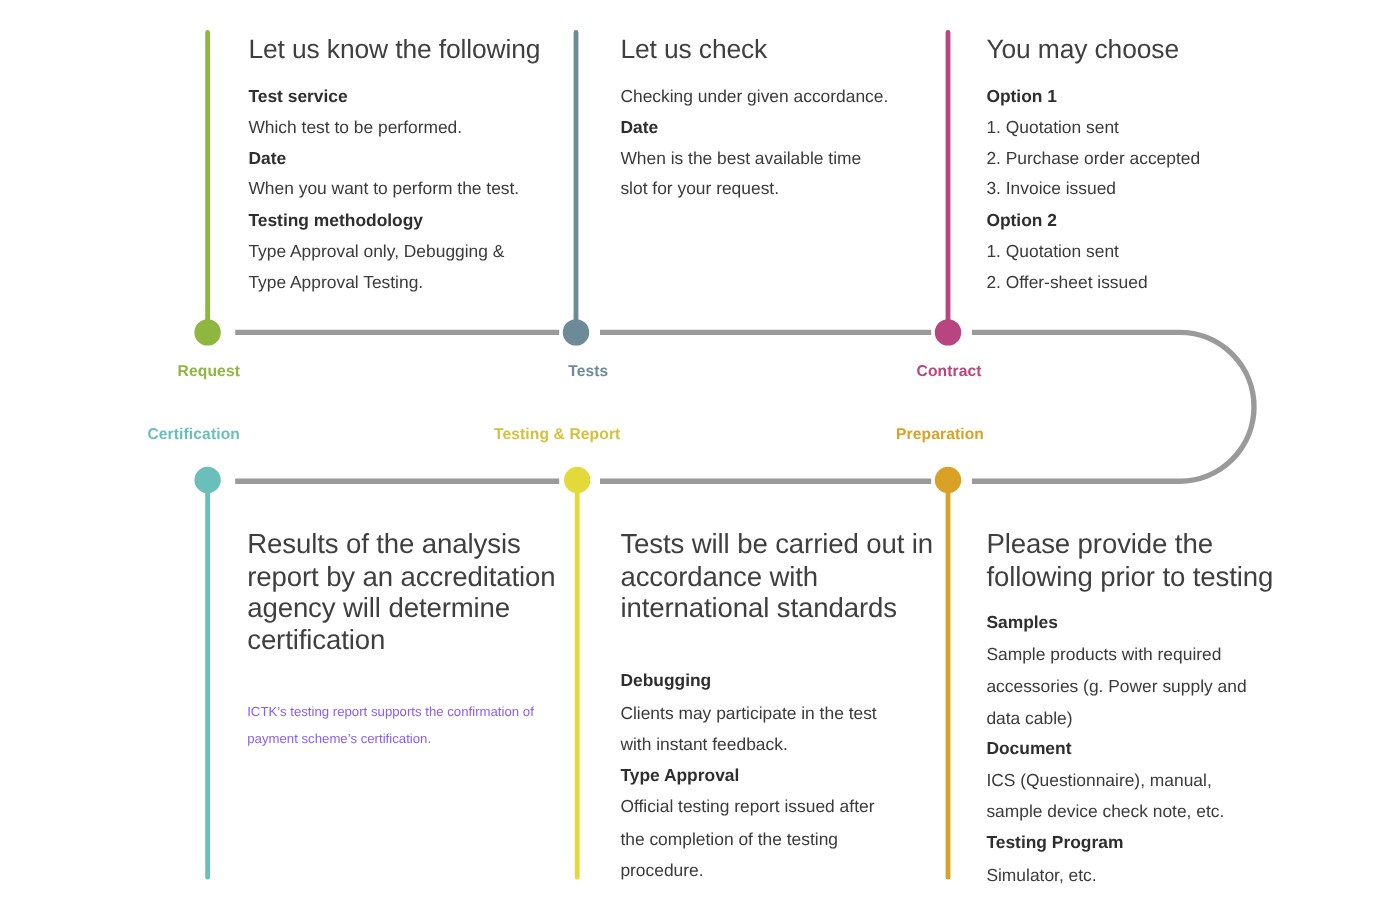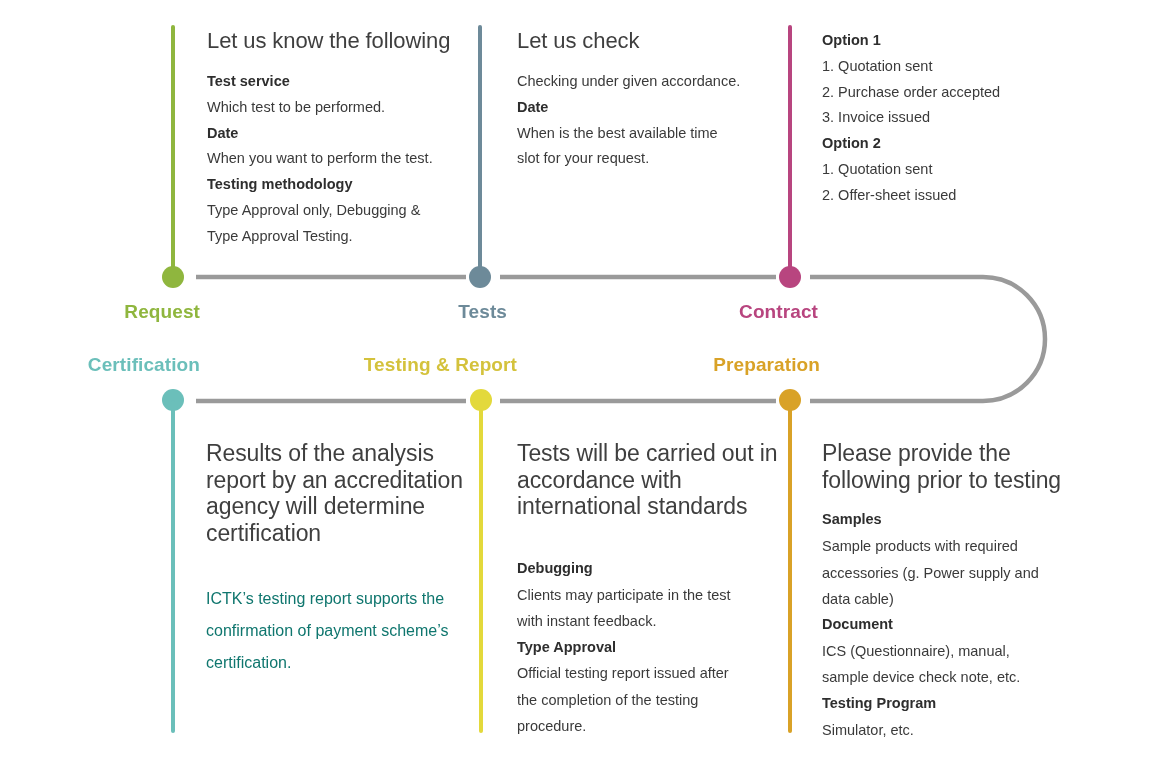--- a/index.html
+++ b/index.html
@@ -38,21 +38,21 @@
   .dot {
     position: absolute;
     width: 22px;
     height: 22px;
     border-radius: 50%;
   }
 
   
   .milestone-label {
     position: absolute;
-    font-size: 19px;
+    font-size: 13px;
     font-weight: bold;
     white-space: nowrap;
     text-align: right;
     letter-spacing: 0.1px;
   }
 
   
   .col {
     position: absolute;
     box-sizing: border-box;
@@ -87,22 +87,22 @@
   }
   .entry-desc.loose {
     line-height: 1.78;
   }
   .plain-line {
     font-size: 14.5px;
     color: #3a3a3a;
     line-height: 1.78;
   }
   .body-para {
-    font-size: 16px;
-    color: #0f766e;
+    font-size: 11px;
+    color: #8b5cf6;
     line-height: 1.78;
     margin: 0;
   }
 </style>
 </head>
 <body>
 
 <div id="stage">
 
   <svg id="rail-layer" viewBox="0 0 1149 762" width="1149" height="762">
@@ -163,20 +163,21 @@
       <div class="entry-desc">Checking under given accordance.</div>
     </div>
     <div class="entry">
       <div class="entry-term">Date</div>
       <div class="entry-desc" style="white-space: pre-line;">When is the best available time
 slot for your request.</div>
     </div>
   </div>
 
   <div class="col" style="left:822px; top:28px; width:265px;">
+    <div class="col-title">You may choose</div>
     <div class="entry">
       <div class="entry-term">Option 1</div>
       <div class="plain-line">1. Quotation sent</div>
       <div class="plain-line">2. Purchase order accepted</div>
       <div class="plain-line">3. Invoice issued</div>
     </div>
     <div class="entry">
       <div class="entry-term">Option 2</div>
       <div class="plain-line">1. Quotation sent</div>
       <div class="plain-line">2. Offer-sheet issued</div>

